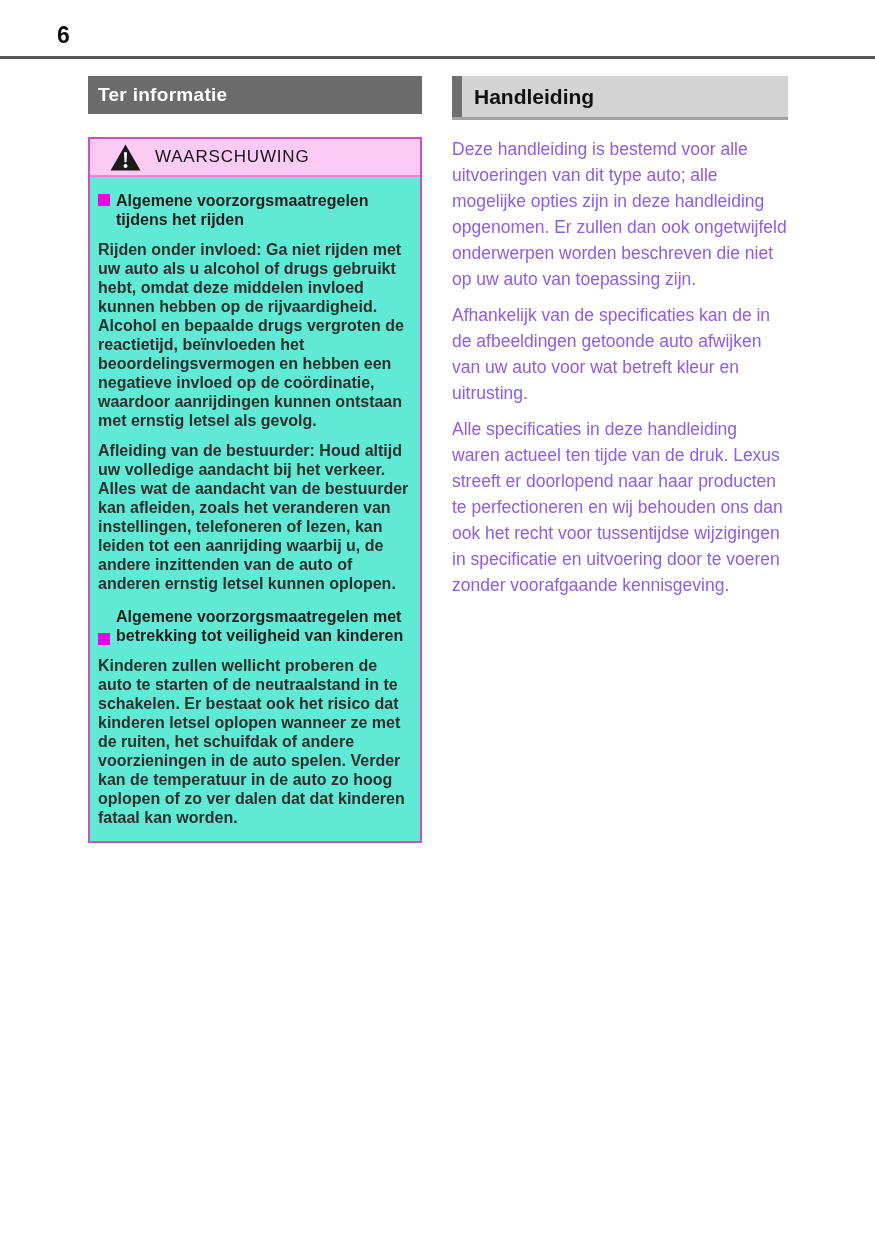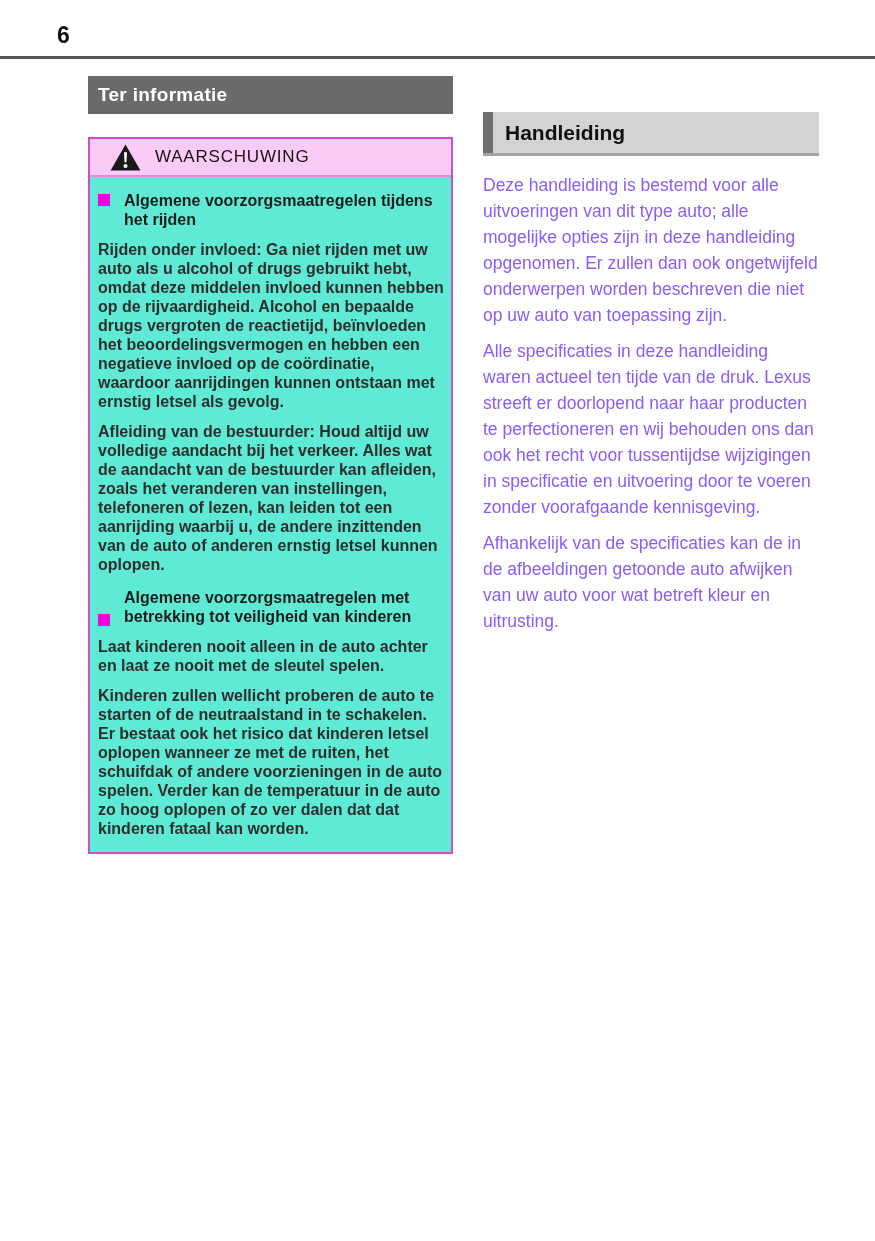--- a/index.html
+++ b/index.html
@@ -30,21 +30,21 @@
   }
   .columns {
     position: absolute;
     left: 88px;
     top: 76px;
     width: 700px;
     display: flex;
     gap: 30px;
     align-items: flex-start;
   }
-  .col-left  { width: 365px; flex: none; }
+  .col-left  { width: 334px; flex: none; }
   .col-right { width: 336px; flex: none; }
 
   
   .left-title-bar {
     background: var(--header-bar-bg, #6b6b6b);
     height: 38px;
     display: flex;
     align-items: center;
     padding-left: 10px;
     box-sizing: border-box;
@@ -81,21 +81,21 @@
 
   .w-section-heading { display: flex; margin: 5px 0 6px 0; }
   .w-section-heading.second { margin-top: 14px; align-items: flex-end; }
   .bullet {
     width: 12px; height: 12px;
     background: var(--bullet, #ef00dc);
     margin-top: 3px;
     flex: none;
   }
   .heading-text {
-    margin-left: 14px;
+    margin-left: 6px;
     font-weight: bold;
     font-size: 16px;
     line-height: 19px;
     color: #1c1c1c;
   }
   .w-par {
     font-size: 16px;
     line-height: 19px;
     margin: 11px 0 9px 0;
     color: #2e2e2e;
@@ -105,21 +105,20 @@
 
   
   .right-title-bar {
     background: var(--subheader-bg, #d3d3d3);
     height: 44px;
     display: flex;
     align-items: stretch;
     border-bottom: 3px solid var(--subheader-border, #a3a3a3);
     box-sizing: border-box;
     margin-bottom: 16px;
-    margin-top: 36px;
   }
   .accent-bar {
     width: 10px;
     background: var(--subheader-accent, #6f6f6f);
     flex: none;
   }
   .right-title-bar .title-text {
     margin-left: 12px;
     font-size: 21px;
     font-weight: bold;
@@ -167,33 +166,32 @@
             <span class="bullet"></span>
             <span class="heading-text">Algemene voorzorgsmaatregelen tijdens het rijden</span>
           </div>
           <p class="w-par">Rijden onder invloed: Ga niet rijden met uw auto als u alcohol of drugs gebruikt hebt, omdat deze middelen invloed kunnen hebben op de rijvaardigheid. Alcohol en bepaalde drugs vergroten de reactietijd, beïnvloeden het beoordelingsvermogen en hebben een negatieve invloed op de coördinatie, waardoor aanrijdingen kunnen ontstaan met ernstig letsel als gevolg.</p>
           <p class="w-par">Afleiding van de bestuurder: Houd altijd uw volledige aandacht bij het verkeer. Alles wat de aandacht van de bestuurder kan afleiden, zoals het veranderen van instellingen, telefoneren of lezen, kan leiden tot een aanrijding waarbij u, de andere inzittenden van de auto of anderen ernstig letsel kunnen oplopen.</p>
 
           <div class="w-section-heading second">
             <span class="bullet"></span>
             <span class="heading-text">Algemene voorzorgsmaatregelen met betrekking tot veiligheid van kinderen</span>
           </div>
-          <p class="w-par">Laat kinderen nooit alleen in de auto achter en laat ze nooit met de sleutel spelen.</p>
           <p class="w-par">Kinderen zullen wellicht proberen de auto te starten of de neutraalstand in te schakelen. Er bestaat ook het risico dat kinderen letsel oplopen wanneer ze met de ruiten, het schuifdak of andere voorzieningen in de auto spelen. Verder kan de temperatuur in de auto zo hoog oplopen of zo ver dalen dat dat kinderen fataal kan worden.</p>
 
         </div>
       </div>
     </div>
 
     <div class="col-right">
 
       <div class="right-title-bar">
         <span class="accent-bar"></span>
         <span class="title-text">Handleiding</span>
       </div>
 
       <p class="r-par">Deze handleiding is bestemd voor alle uitvoeringen van dit type auto; alle mogelijke opties zijn in deze handleiding opgenomen. Er zullen dan ook ongetwijfeld onderwerpen worden beschreven die niet op uw auto van toepassing zijn.</p>
+      <p class="r-par">Afhankelijk van de specificaties kan de in de afbeeldingen getoonde auto afwijken van uw auto voor wat betreft kleur en uitrusting.</p>
       <p class="r-par">Alle specificaties in deze handleiding waren actueel ten tijde van de druk. Lexus streeft er doorlopend naar haar producten te perfectioneren en wij behouden ons dan ook het recht voor tussentijdse wijzigingen in specificatie en uitvoering door te voeren zonder voorafgaande kennisgeving.</p>
-      <p class="r-par">Afhankelijk van de specificaties kan de in de afbeeldingen getoonde auto afwijken van uw auto voor wat betreft kleur en uitrusting.</p>
 
     </div>
   </div>
 </div>
 
 </body></html>

